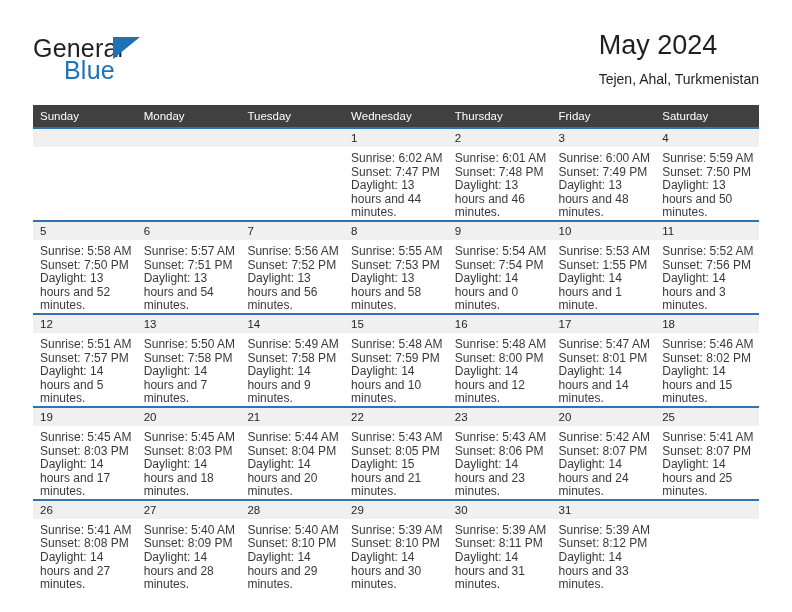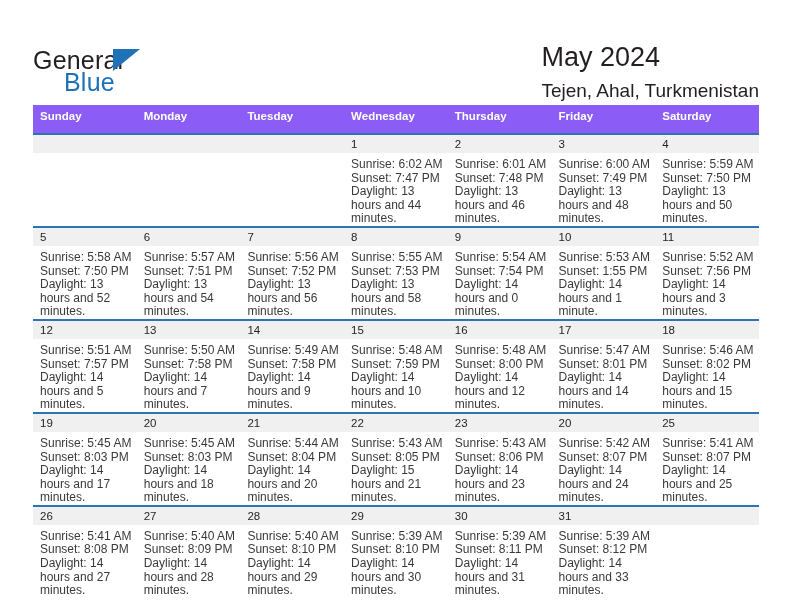--- a/index.html
+++ b/index.html
@@ -22,21 +22,20 @@
     box-sizing: border-box;
   }
 
   
   .header {
     position: absolute;
     left: 33px;
     top: 28px;
     width: 726px;
     height: 70px;
-    margin-top: 12px;
   }
   .brand {
     position: absolute;
     left: 0;
     top: 6px;
     width: 260px;
     height: 56px;
   }
   .brand-general {
     position: absolute;
@@ -74,47 +73,47 @@
     top: 0;
     text-align: left;
   }
   .cal-title {
     font-size: 27px;
     color: #231f20;
     line-height: 34px;
     white-space: nowrap;
   }
   .cal-subtitle {
-    font-size: 19px;
+    font-size: 14px;
     color: #231f20;
     line-height: 22px;
     margin-top: 6px;
     white-space: nowrap;
   }
 
   
   .calendar {
     position: absolute;
     left: 33px;
     top: 105px;
     width: 726px;
     border-collapse: collapse;
     table-layout: fixed;
   }
   .calendar col {
     width: 103.71px;
   }
 
   thead th {
-    background: #8b5cf6;
+    background: #404040;
     color: #ffffff;
     font-size: 11.5px;
-    font-weight: bold;
+    font-weight: normal;
     text-align: left;
-    padding: 5px 0 11px 7px;
+    padding: 5px 0 5px 7px;
     height: 20px;
     box-sizing: border-box;
     border: none;
   }
 
   tbody tr.week-row > td {
     border-top: 2px solid #2e74b5;
     padding: 0;
     vertical-align: top;
     height: 89px;

